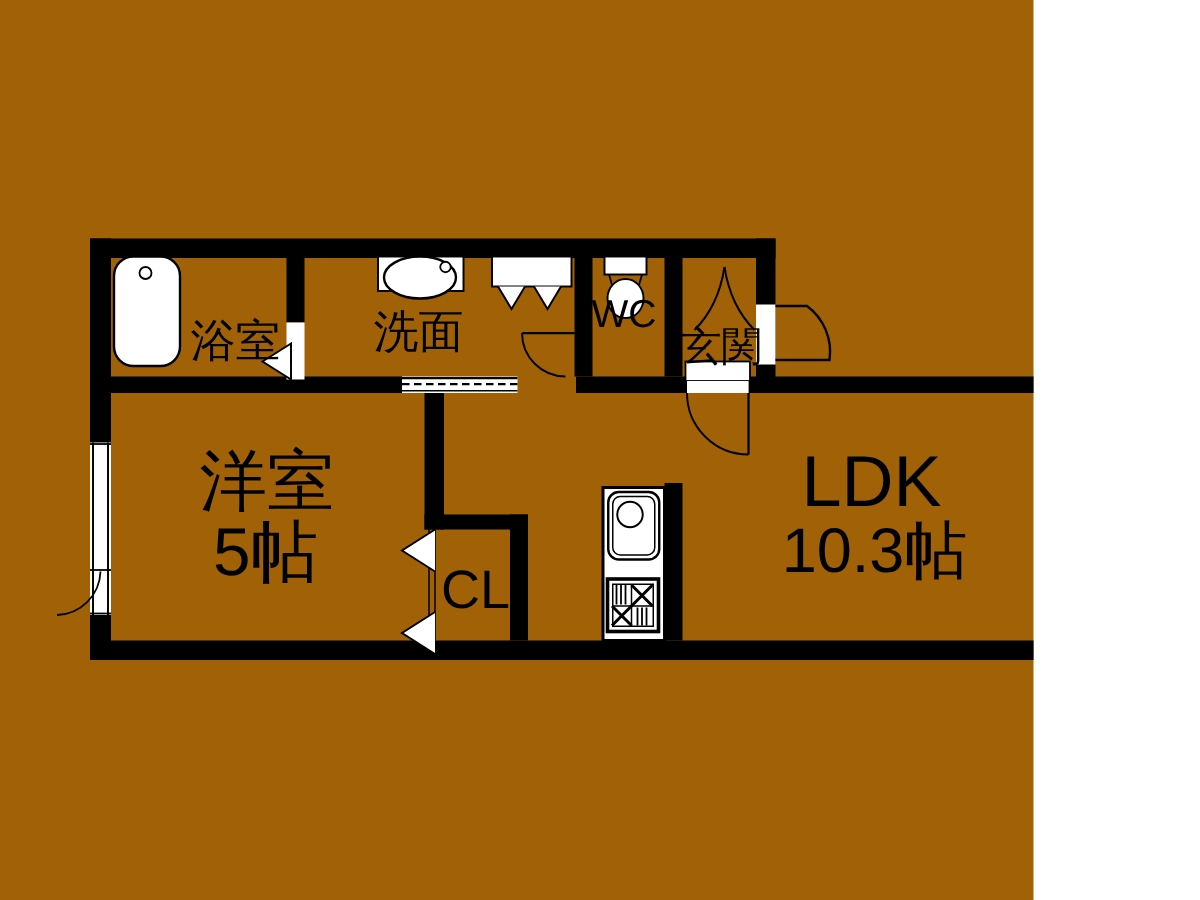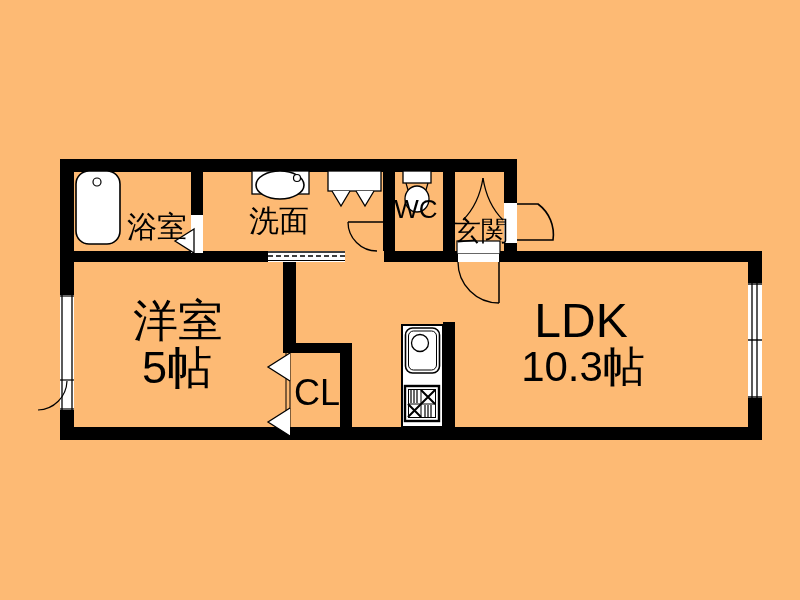--- a/index.html
+++ b/index.html
@@ -1,16 +1,16 @@
 <!DOCTYPE html>
 <html><head>
 <meta charset="utf-8">
 <style>
   html,body{margin:0;padding:0;background:#ffffff;}
-  .stage{position:relative;width:800px;height:600px;background:#fdba74;overflow:hidden;
+  .stage{position:relative;width:689px;height:600px;background:#a16207;overflow:hidden;
          font-family:"Liberation Sans","DejaVu Sans",sans-serif;}
   svg{position:absolute;left:0;top:0;}
   text{fill:#000;font-family:"Liberation Sans","DejaVu Sans",sans-serif;}
   .wall{fill:#000;stroke:none;}
   .fix{fill:#fff;stroke:#000;}
   .ln{stroke:#000;fill:none;}
   .white{fill:#fff;stroke:none;}
 </style>
 </head>
 <body>

